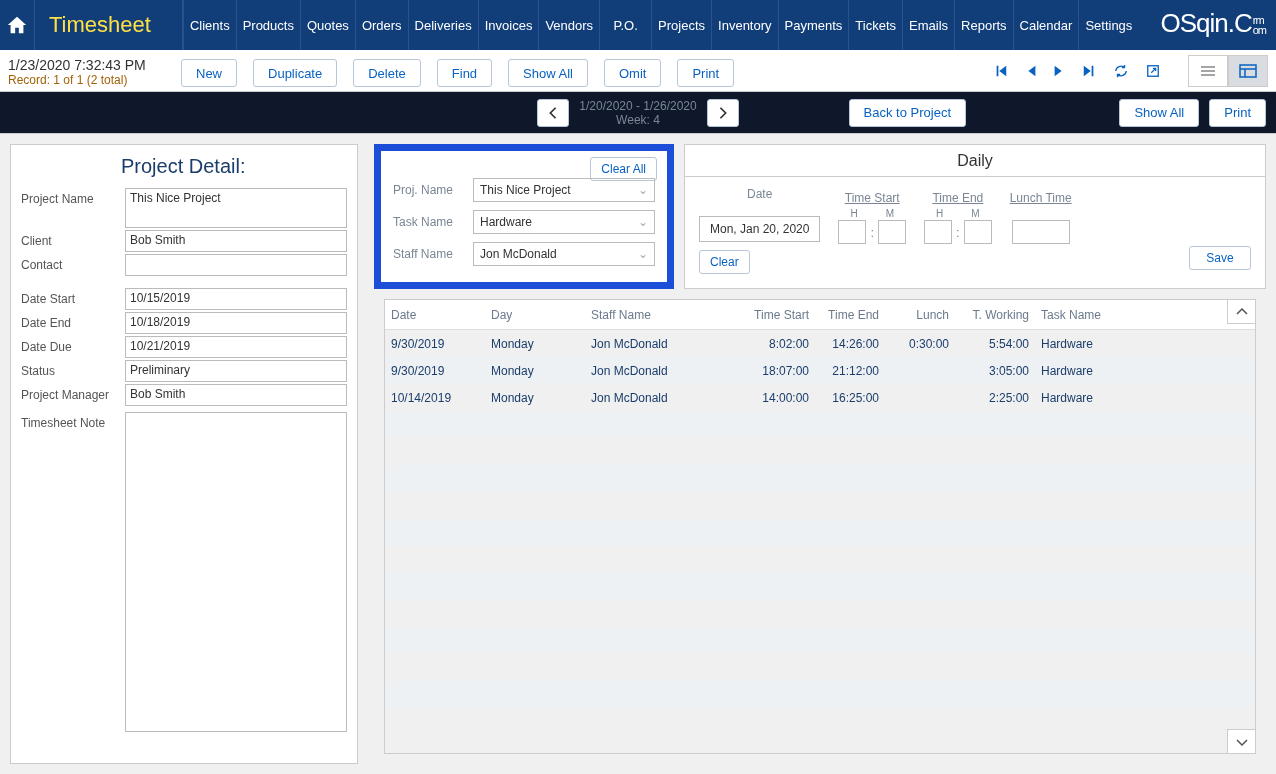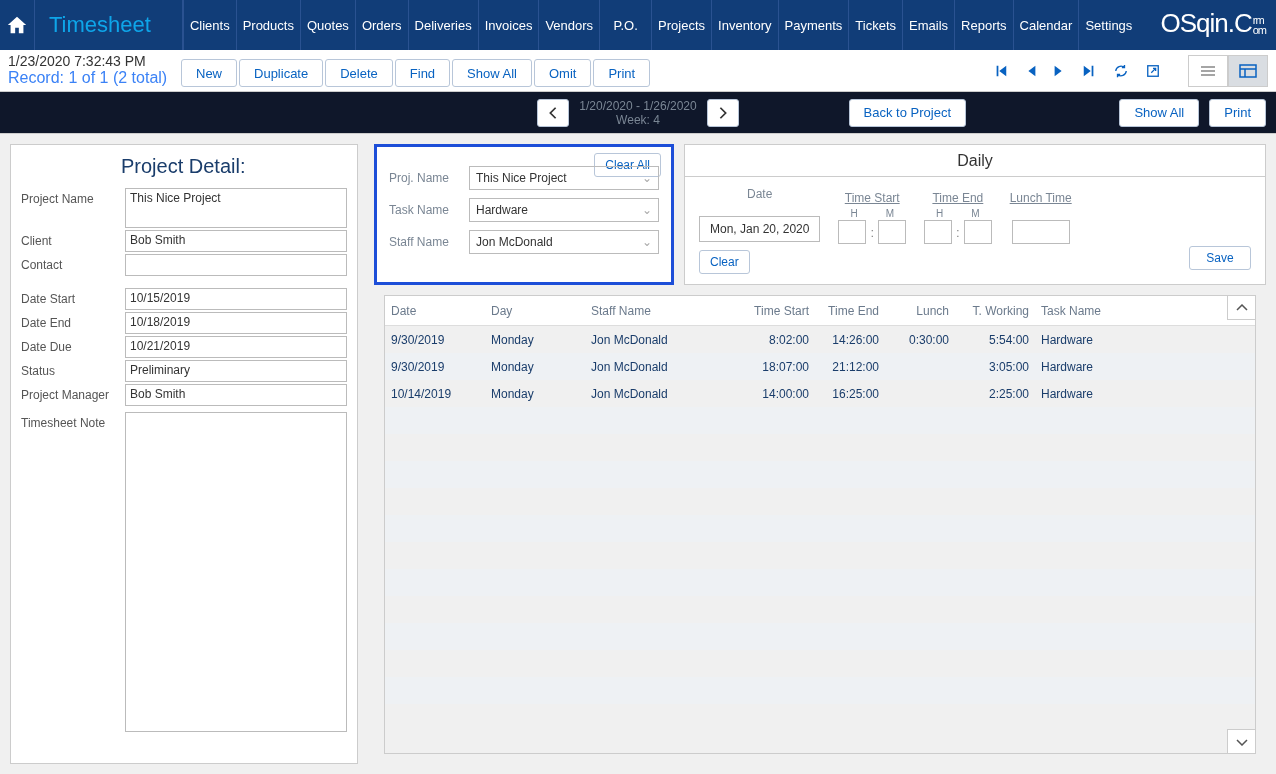--- a/index.html
+++ b/index.html
@@ -1,26 +1,26 @@
 <!DOCTYPE html>
 <html><head>
 <meta charset="utf-8">
 <style>
 *{box-sizing:border-box;margin:0;padding:0;font-family:Arial,Helvetica,sans-serif}
 body{background:#fff;font-size:13px;color:#333;width:1276px;height:774px;overflow:hidden}
 .topnav{background:#113d78;height:50px;display:flex;align-items:stretch;color:#fff}
 .topnav .home{width:35px;display:flex;align-items:center;justify-content:center;border-right:1px solid #2a5291}
-.topnav .title{font-size:22px;padding:12px 14px;color:#0ea5e9}
+.topnav .title{font-size:22px;padding:12px 14px;color:#fde047}
 .topnav .spacer{flex:0 0 18px;border-right:1px solid #2a5291}
 .topnav .navitems{display:flex;flex:1}
 .topnav .navitems div{border-left:1px solid #2a5291;display:flex;align-items:center;justify-content:center;padding:0 6px;font-size:13px;min-width:52px;cursor:pointer}
 .topnav .logo{font-size:26px;font-weight:normal;padding:8px 10px;letter-spacing:-1px;white-space:nowrap}
 .subbar{height:42px;border-bottom:1px solid #ccc;display:flex;align-items:flex-end;padding:4px 8px;gap:8px}
 .subbar .ts{font-size:14px}
-.subbar .rec{font-size:16px;color:#3b82f6}
+.subbar .rec{font-size:12px;color:#a16207}
 .btn{border:1px solid #b8c6d9;background:#fff;color:#0862c1;height:28px;padding:0 14px;border-radius:3px;font-size:13px;cursor:pointer;display:inline-flex;align-items:center;justify-content:center}
 .btn.small{height:24px;padding:0 10px;font-size:12px}
 .rtools{margin-left:auto;display:flex;align-items:center;gap:18px;color:#0862c1}
 .rtools .ico{cursor:pointer}
 .layoutbtns{display:flex;gap:0;margin-left:10px}
 .layoutbtns .lbtn{width:40px;height:32px;border:1px solid #ccc;display:flex;align-items:center;justify-content:center;cursor:pointer}
 .layoutbtns .lbtn.active{background:#d9dde2}
 .weekbar{height:42px;display:flex;align-items:center;justify-content:center;position:relative;background:#0f172a;border-bottom:1px solid #ccc}
 .weekbar .arrow{width:32px;height:28px;border:1px solid #b8c6d9;background:#fff;border-radius:3px;display:flex;align-items:center;justify-content:center;cursor:pointer;margin:0 10px}
 .weekbar .wk{text-align:center;font-size:12px;color:#7a8694}
@@ -31,21 +31,21 @@
 .card{background:#fff;border:1px solid #ccc;padding:10px;height:100%}
 .card h2{font-size:20px;color:#1a3d6b;margin-bottom:10px;font-weight:normal;margin-left:100px}
 .frow{display:flex;align-items:flex-start;margin-bottom:2px}
 .frow label{width:104px;font-size:12px;color:#555;padding-top:4px}
 .frow .inp{flex:1;border:1px solid #bbb;height:22px;padding:2px 4px;font-size:12px;background:#fff}
 .frow .inp.tall{height:40px}
 .frow .inp.huge{height:320px}
 .frow.gap{margin-top:12px}
 .rightpanel{flex:1;padding:10px 10px 10px 6px;display:flex;flex-direction:column;gap:10px}
 .filterrow{display:flex;gap:10px}
-.filtercard{background:#fff;border:3px solid #1d4ed8;padding:8px 12px;flex:0 0 300px;position:relative}
+.filtercard{background:#fff;border:7px solid #1d4ed8;padding:16px 12px;flex:0 0 300px;position:relative}
 .filtercard .clearall{position:absolute;top:6px;right:10px}
 .filtercard .sel{display:flex;align-items:center;margin-top:8px}
 .filtercard .sel label{width:80px;font-size:12px;color:#7a8694}
 .filtercard .sel .combo{flex:1;border:1px solid #bbb;height:24px;padding:2px 6px;position:relative;font-size:12px;display:flex;align-items:center}
 .filtercard .sel .combo .chev{position:absolute;right:6px;color:#aaa}
 .tabs{flex:1;background:#fff;border:1px solid #ccc;display:flex;flex-direction:column}
 .tabhead{display:flex;height:32px}
 .tabhead .tab{flex:1;display:flex;align-items:center;justify-content:center;font-size:16px;color:#333;border-bottom:1px solid #ccc;cursor:pointer}
 .tabhead .tab.inactive{background:#dedede}
 .entry{padding:10px 14px;display:flex;align-items:flex-end;gap:18px}
@@ -105,21 +105,21 @@
         <span>om</span>
       </span>
   </div>
 </div>
 
 <div class="subbar">
   <div style="width:165px">
     <div class="ts">1/23/2020 7:32:43 PM</div>
     <div class="rec">Record:  1 of 1 (2 total)</div>
   </div>
-  <div id="subbtns" style="display:flex;gap:2px">
+  <div id="subbtns" style="display:flex;gap:16px">
       <button class="btn">New</button>
       <button class="btn">Duplicate</button>
       <button class="btn">Delete</button>
       <button class="btn">Find</button>
       <button class="btn">Show All</button>
       <button class="btn">Omit</button>
       <button class="btn">Print</button>
     </div>
   <div class="rtools">
     <span class="ico">

